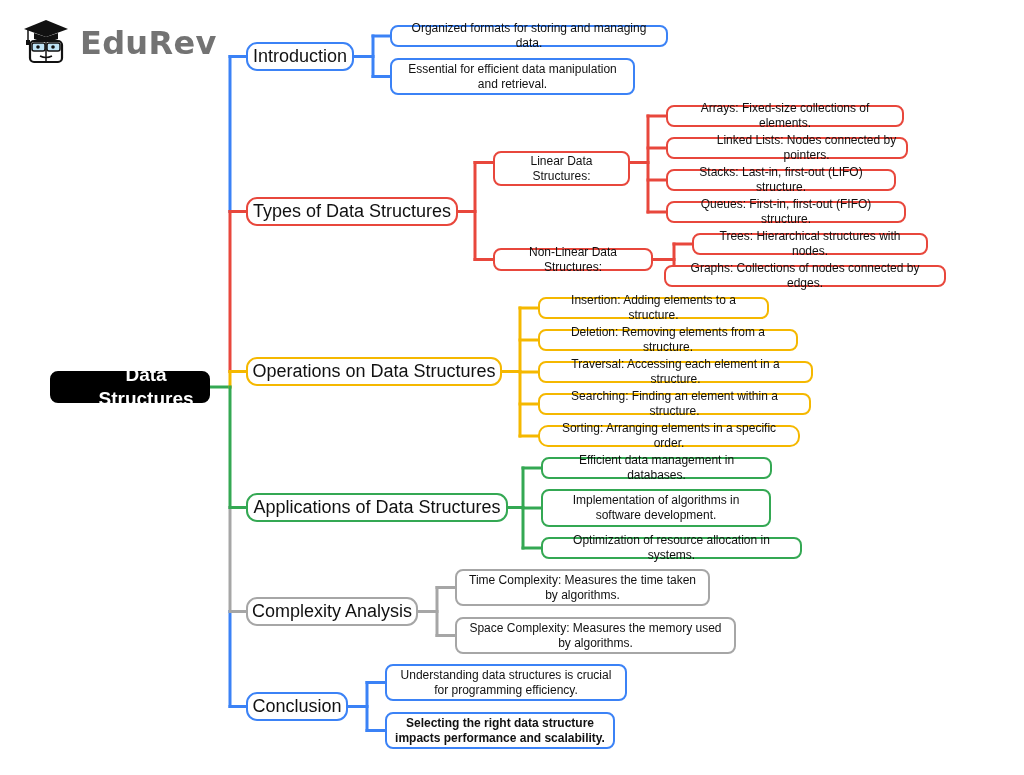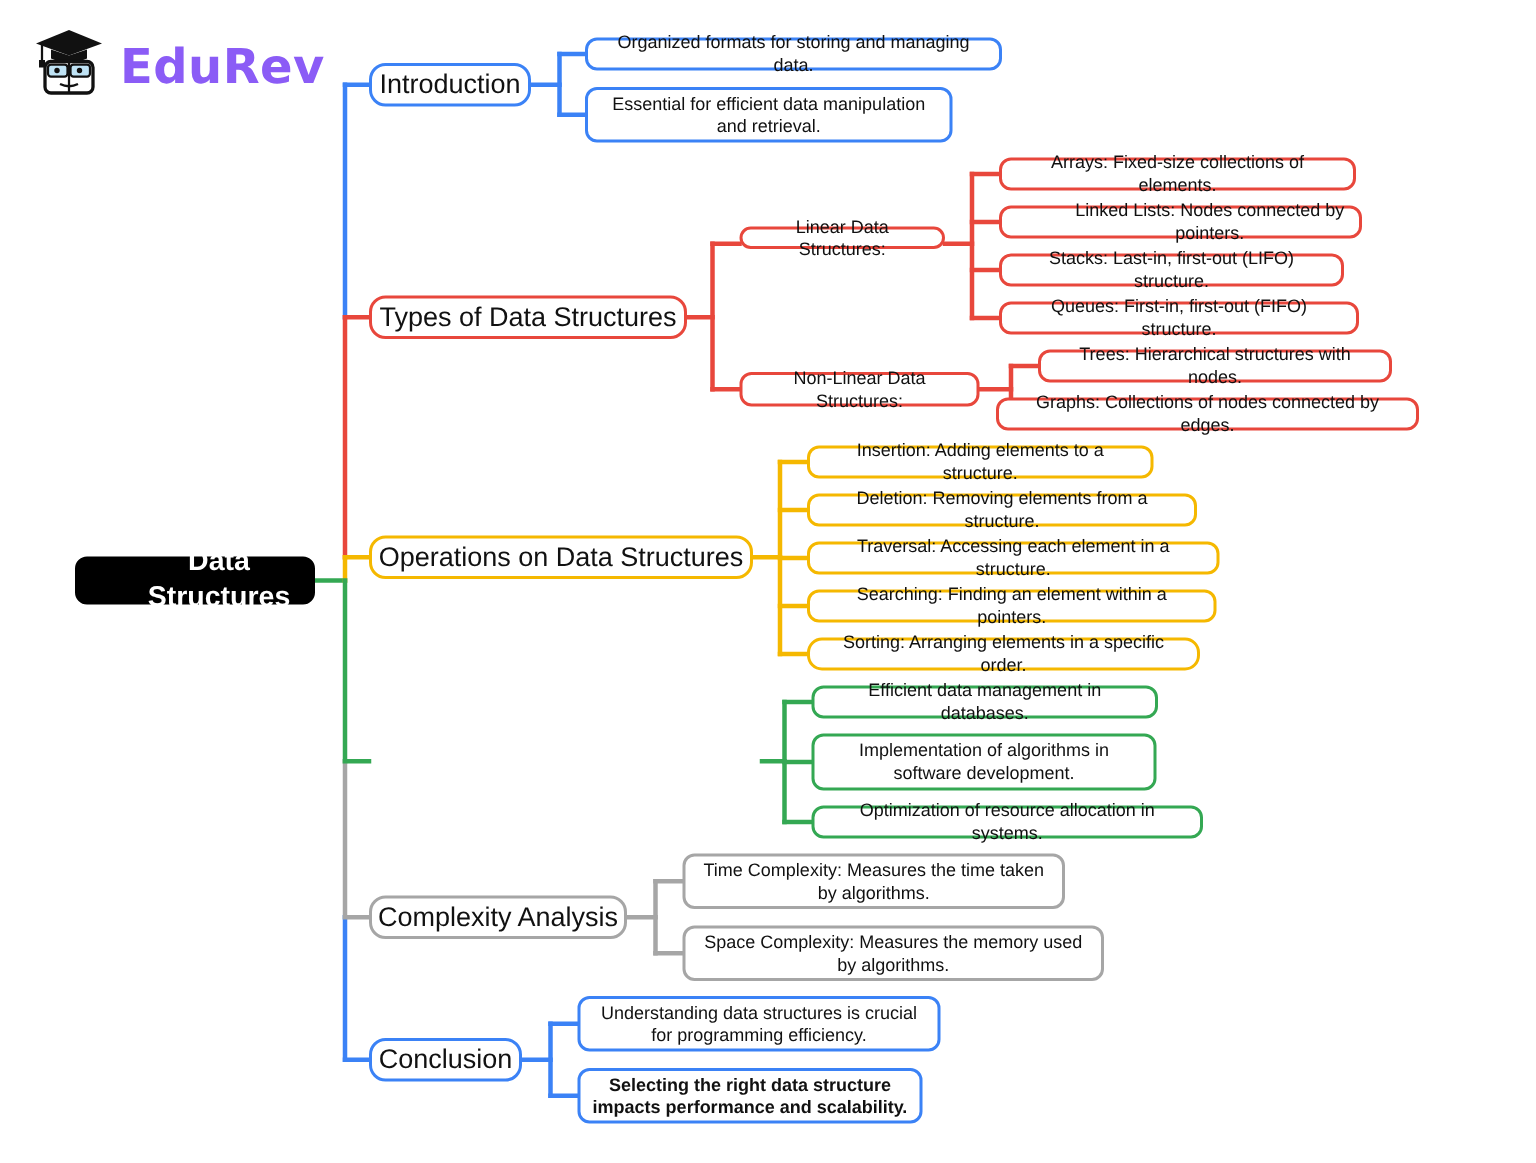--- a/index.html
+++ b/index.html
@@ -9,21 +9,21 @@
   svg#links { position: absolute; left: 0; top: 0; }
   .node { position: absolute; box-sizing: border-box; background: #fff;
           border: 2.5px solid #999; border-radius: 8px;
           display: flex; align-items: center; justify-content: center;
           text-align: center; line-height: 1.25; padding-left: 32px; }
   .node.l1 { font-size: 18px; border-radius: 11px; padding: 0 10px; white-space: nowrap; }
   .node.l2 { font-size: 12px; padding: 2px 8px; }
   .node.root { background: #000; color: #fff; border-color: #000; font-weight: bold;
                font-size: 19px; border-radius: 8px; }
   .logo { position: absolute; left: 20px; top: 17px; display: flex; align-items: center; }
-  .logo-text { font-size: 32px; font-weight: bold; color: #8b5cf6; margin-left: 8px; letter-spacing: 0.3px;
+  .logo-text { font-size: 32px; font-weight: bold; color: #737373; margin-left: 8px; letter-spacing: 0.3px;
                font-family: "DejaVu Sans", sans-serif; }
 </style>
 </head>
 <body>
 
 <div id="canvas">
   <svg id="links" width="1024" height="775">
       <line x1="210" y1="387" x2="230" y2="387" stroke="#34a853" stroke-width="3" stroke-linecap="square"></line>
       <line x1="230" y1="56.5" x2="230" y2="211.5" stroke="#3b82f6" stroke-width="3" stroke-linecap="square"></line>
       <line x1="230" y1="211.5" x2="230" y2="371.5" stroke="#e8473c" stroke-width="3" stroke-linecap="square"></line>
@@ -106,21 +106,21 @@
   <div class="node l2" style="left: 390px; top: 25px; width: 278px; height: 22px; border-color: rgb(59, 130, 246);">
     <span>Organized formats for storing and managing data.</span>
   </div>
   <div class="node l2" style="left: 390px; top: 58px; width: 245px; height: 37px; border-color: rgb(59, 130, 246);">
     <span>Essential for efficient data manipulation and retrieval.</span>
   </div>
 
   <div class="node l1" style="left: 246px; top: 197px; width: 212px; height: 29px; border-color: rgb(232, 71, 60);">
     <span>Types of Data Structures</span>
   </div>
-  <div class="node l2" style="left: 493px; top: 151px; width: 137px; height: 15px; border-color: rgb(232, 71, 60);">
+  <div class="node l2" style="left: 493px; top: 151px; width: 137px; height: 35px; border-color: rgb(232, 71, 60);">
     <span>Linear Data Structures:</span>
   </div>
   <div class="node l2" style="left: 666px; top: 105px; width: 238px; height: 22px; border-color: rgb(232, 71, 60);">
     <span>Arrays: Fixed-size collections of elements.</span>
   </div>
   <div class="node l2" style="left: 666px; top: 137px; width: 242px; height: 22px; border-color: rgb(232, 71, 60); padding-left: 47px;">
     <span>Linked Lists: Nodes connected by pointers.</span>
   </div>
   <div class="node l2" style="left: 666px; top: 169px; width: 230px; height: 22px; border-color: rgb(232, 71, 60);">
     <span>Stacks: Last-in, first-out (LIFO) structure.</span>
@@ -144,26 +144,29 @@
   <div class="node l2" style="left: 538px; top: 297px; width: 231px; height: 22px; border-color: rgb(245, 184, 0);">
     <span>Insertion: Adding elements to a structure.</span>
   </div>
   <div class="node l2" style="left: 538px; top: 329px; width: 260px; height: 22px; border-color: rgb(245, 184, 0);">
     <span>Deletion: Removing elements from a structure.</span>
   </div>
   <div class="node l2" style="left: 538px; top: 361px; width: 275px; height: 22px; border-color: rgb(245, 184, 0);">
     <span>Traversal: Accessing each element in a structure.</span>
   </div>
   <div class="node l2" style="left: 538px; top: 393px; width: 273px; height: 22px; border-color: rgb(245, 184, 0);">
-    <span>Searching: Finding an element within a pointers.</span>
+    <span>Searching: Finding an element within a structure.</span>
   </div>
   <div class="node l2" style="left: 538px; top: 425px; width: 262px; height: 22px; border-color: rgb(245, 184, 0); border-radius: 10px;">
     <span>Sorting: Arranging elements in a specific order.</span>
   </div>
 
+  <div class="node l1" style="left: 246px; top: 493px; width: 262px; height: 29px; border-color: rgb(52, 168, 83);">
+    <span>Applications of Data Structures</span>
+  </div>
   <div class="node l2" style="left: 541px; top: 457px; width: 231px; height: 22px; border-color: rgb(52, 168, 83);">
     <span>Efficient data management in databases.</span>
   </div>
   <div class="node l2" style="left: 541px; top: 489px; width: 230px; height: 38px; border-color: rgb(52, 168, 83); justify-content: center;">
     <span>Implementation of algorithms in software development.</span>
   </div>
   <div class="node l2" style="left: 541px; top: 537px; width: 261px; height: 22px; border-color: rgb(52, 168, 83);">
     <span>Optimization of resource allocation in systems.</span>
   </div>
 

